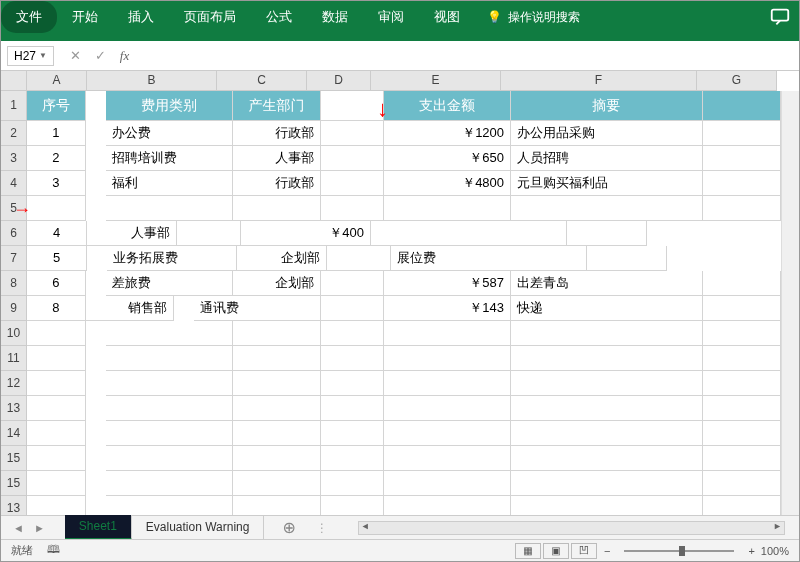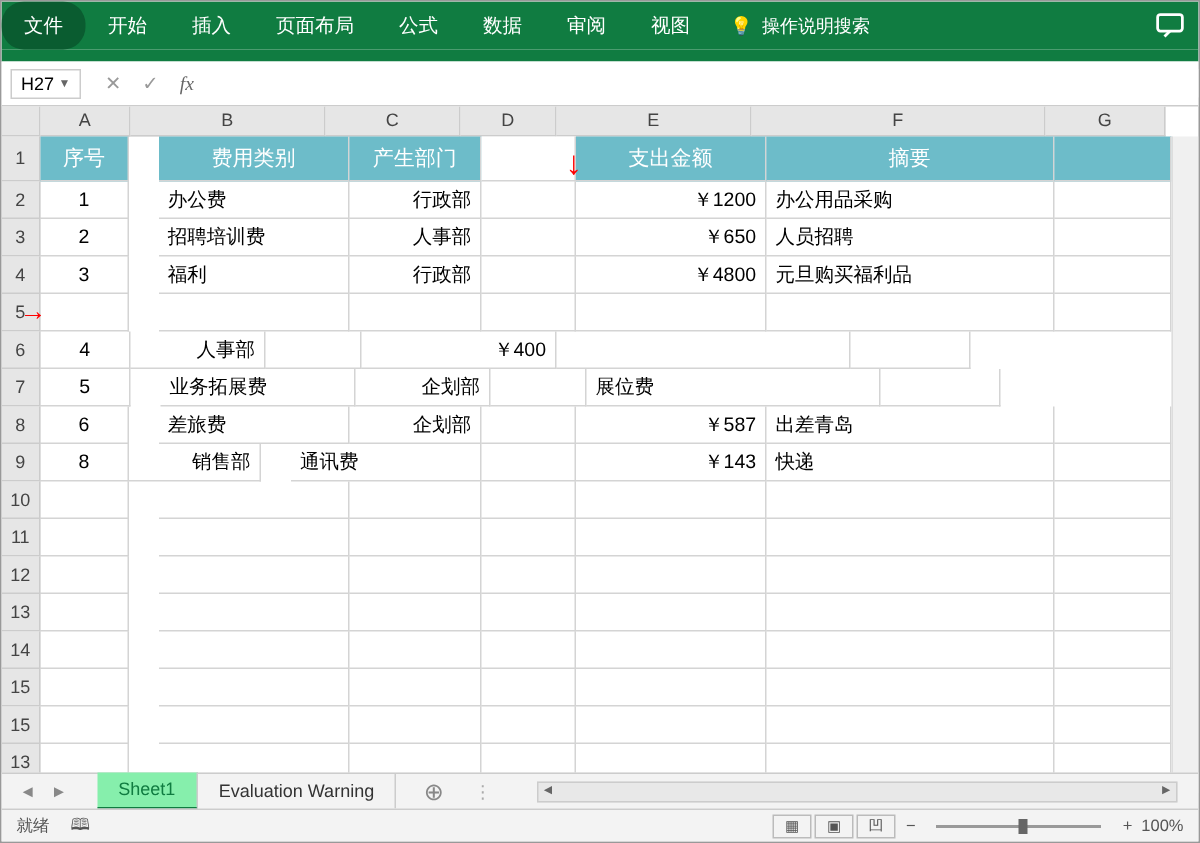--- a/index.html
+++ b/index.html
@@ -44,21 +44,21 @@
 .row.hdr .cD { background: #fff; }
 
 .arrow-down { position: absolute; top: 25px; left: 376px; color: red; font-size: 22px; pointer-events: none; z-index: 5; }
 .arrow-right { position: absolute; top: 126px; left: 12px; color: red; font-size: 18px; pointer-events: none; z-index: 5; }
 
 .vscroll { position: absolute; top: 20px; right: 0; width: 18px; bottom: 0; background: #f0f0f0; border-left: 1px solid #ddd; }
 
 .sheet-tabs { position: absolute; bottom: 22px; left: 0; right: 0; height: 24px; background: #f3f3f3; border-top: 1px solid #ccc; display: flex; align-items: center; padding-left: 12px; }
 .sheet-tabs .nav { display: flex; gap: 10px; color: #888; font-size: 11px; margin-right: 20px; }
 .sheet-tabs .tab { padding: 0 14px; line-height: 23px; font-size: 12px; border-right: 1px solid #ccc; color: #333; }
-.sheet-tabs .tab.active { background: #86efac; color: #107c41; border-bottom: 2px solid #107c41; }
+.sheet-tabs .tab.active { background: #0f172a; color: #107c41; border-bottom: 2px solid #107c41; }
 .sheet-tabs .plus { margin-left: 18px; color: #888; font-size: 16px; }
 .sheet-tabs .hscroll { flex: 1; margin: 0 14px 0 30px; height: 14px; background: #e8e8e8; border: 1px solid #ccc; position: relative; }
 .sheet-tabs .hscroll::before { content: "◄"; position: absolute; left: 2px; top: -1px; font-size: 9px; color: #666; }
 .sheet-tabs .hscroll::after { content: "►"; position: absolute; right: 2px; top: -1px; font-size: 9px; color: #666; }
 
 .status-bar { position: absolute; bottom: 0; left: 0; right: 0; height: 22px; background: #f3f3f3; border-top: 1px solid #ccc; display: flex; align-items: center; padding: 0 10px; font-size: 11px; color: #555; }
 .status-bar .spacer { flex: 1; }
 .status-bar .view-btn { width: 26px; height: 16px; border: 1px solid #bbb; margin: 0 1px; display: flex; align-items: center; justify-content: center; font-size: 10px; }
 .status-bar .zoom-slider { width: 110px; height: 2px; background: #999; margin: 0 8px; position: relative; }
 .status-bar .zoom-slider::after { content: ""; position: absolute; left: 50%; top: -4px; width: 6px; height: 10px; background: #666; }

